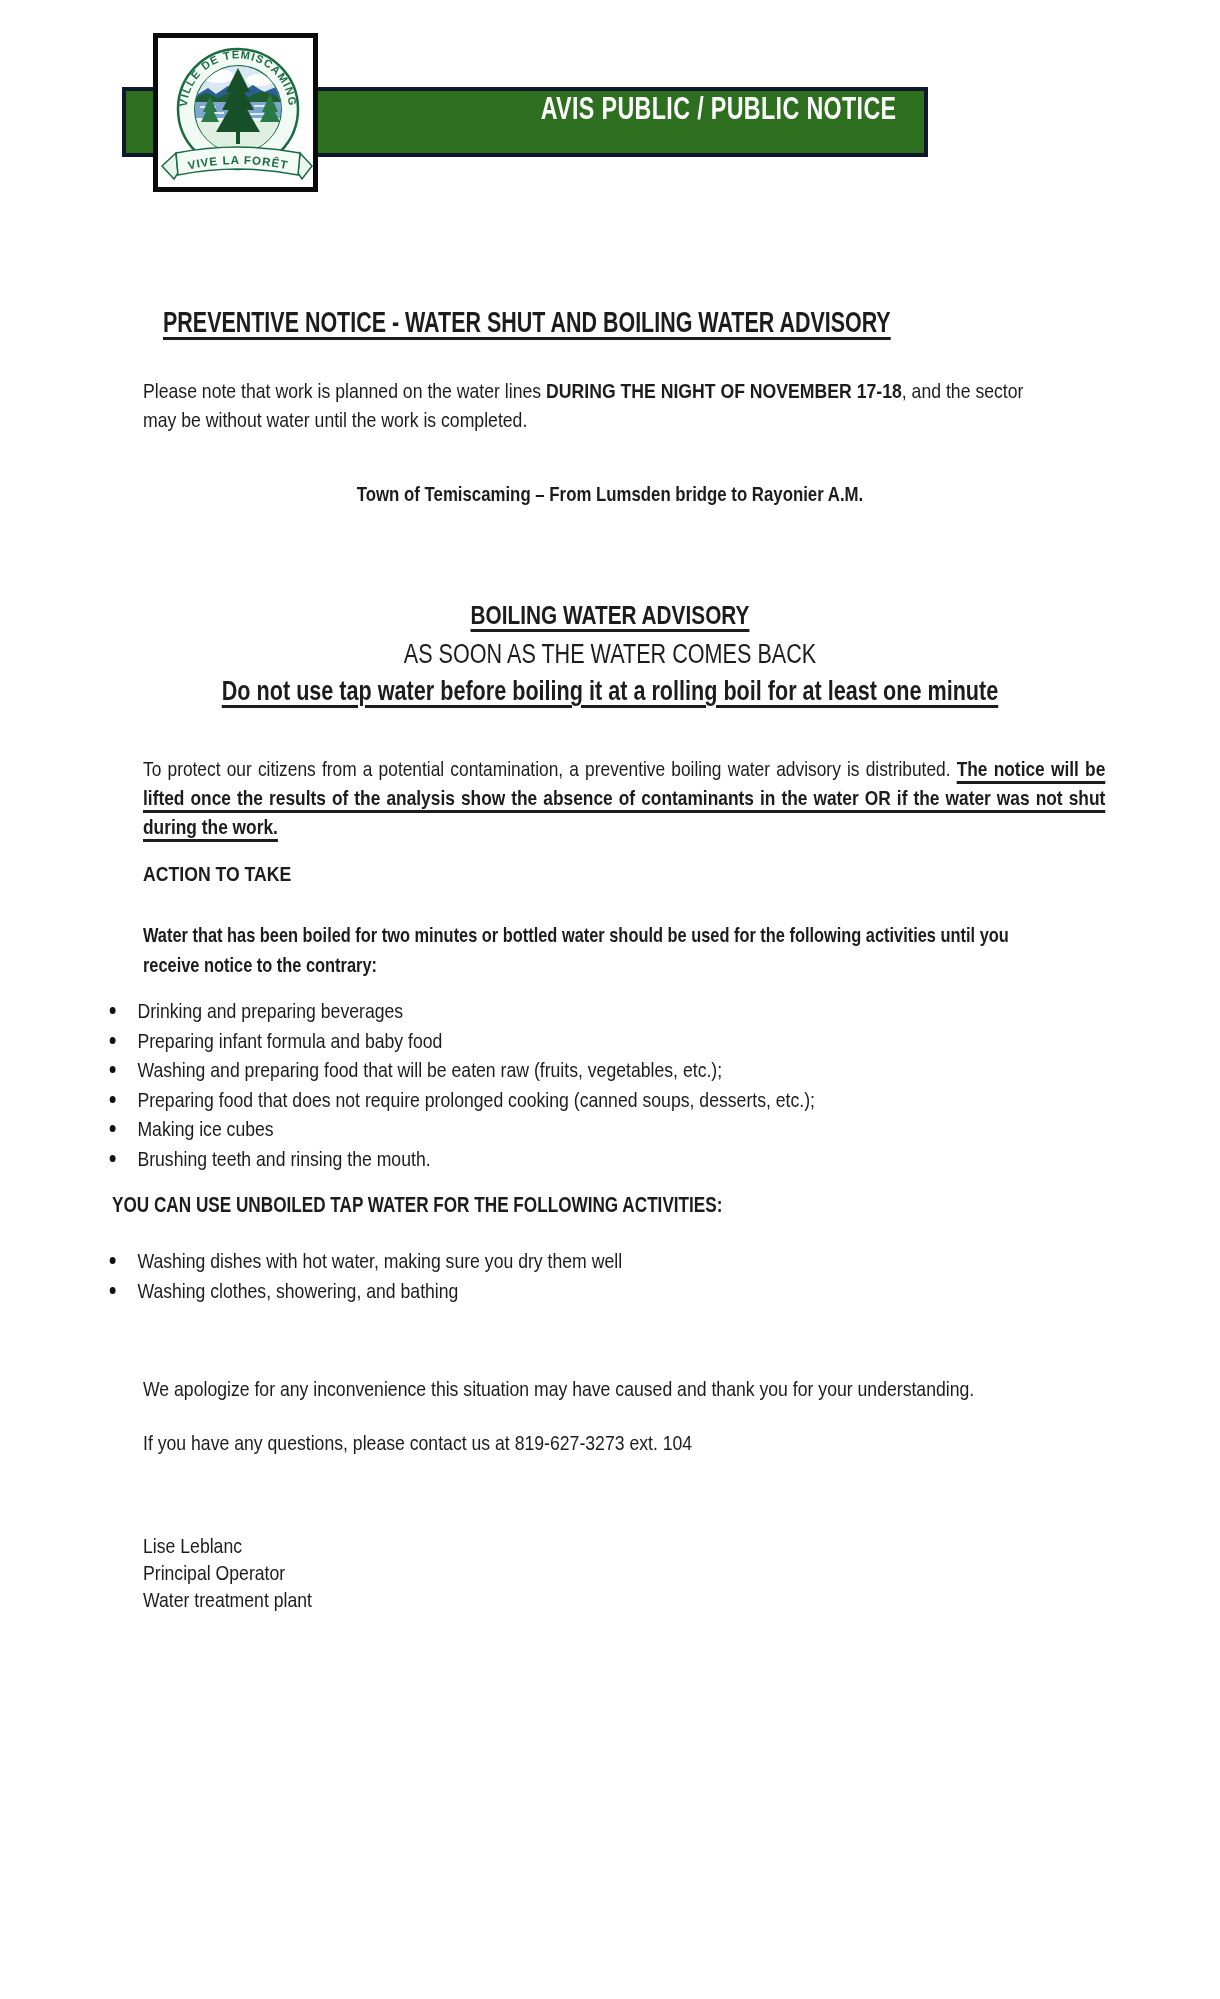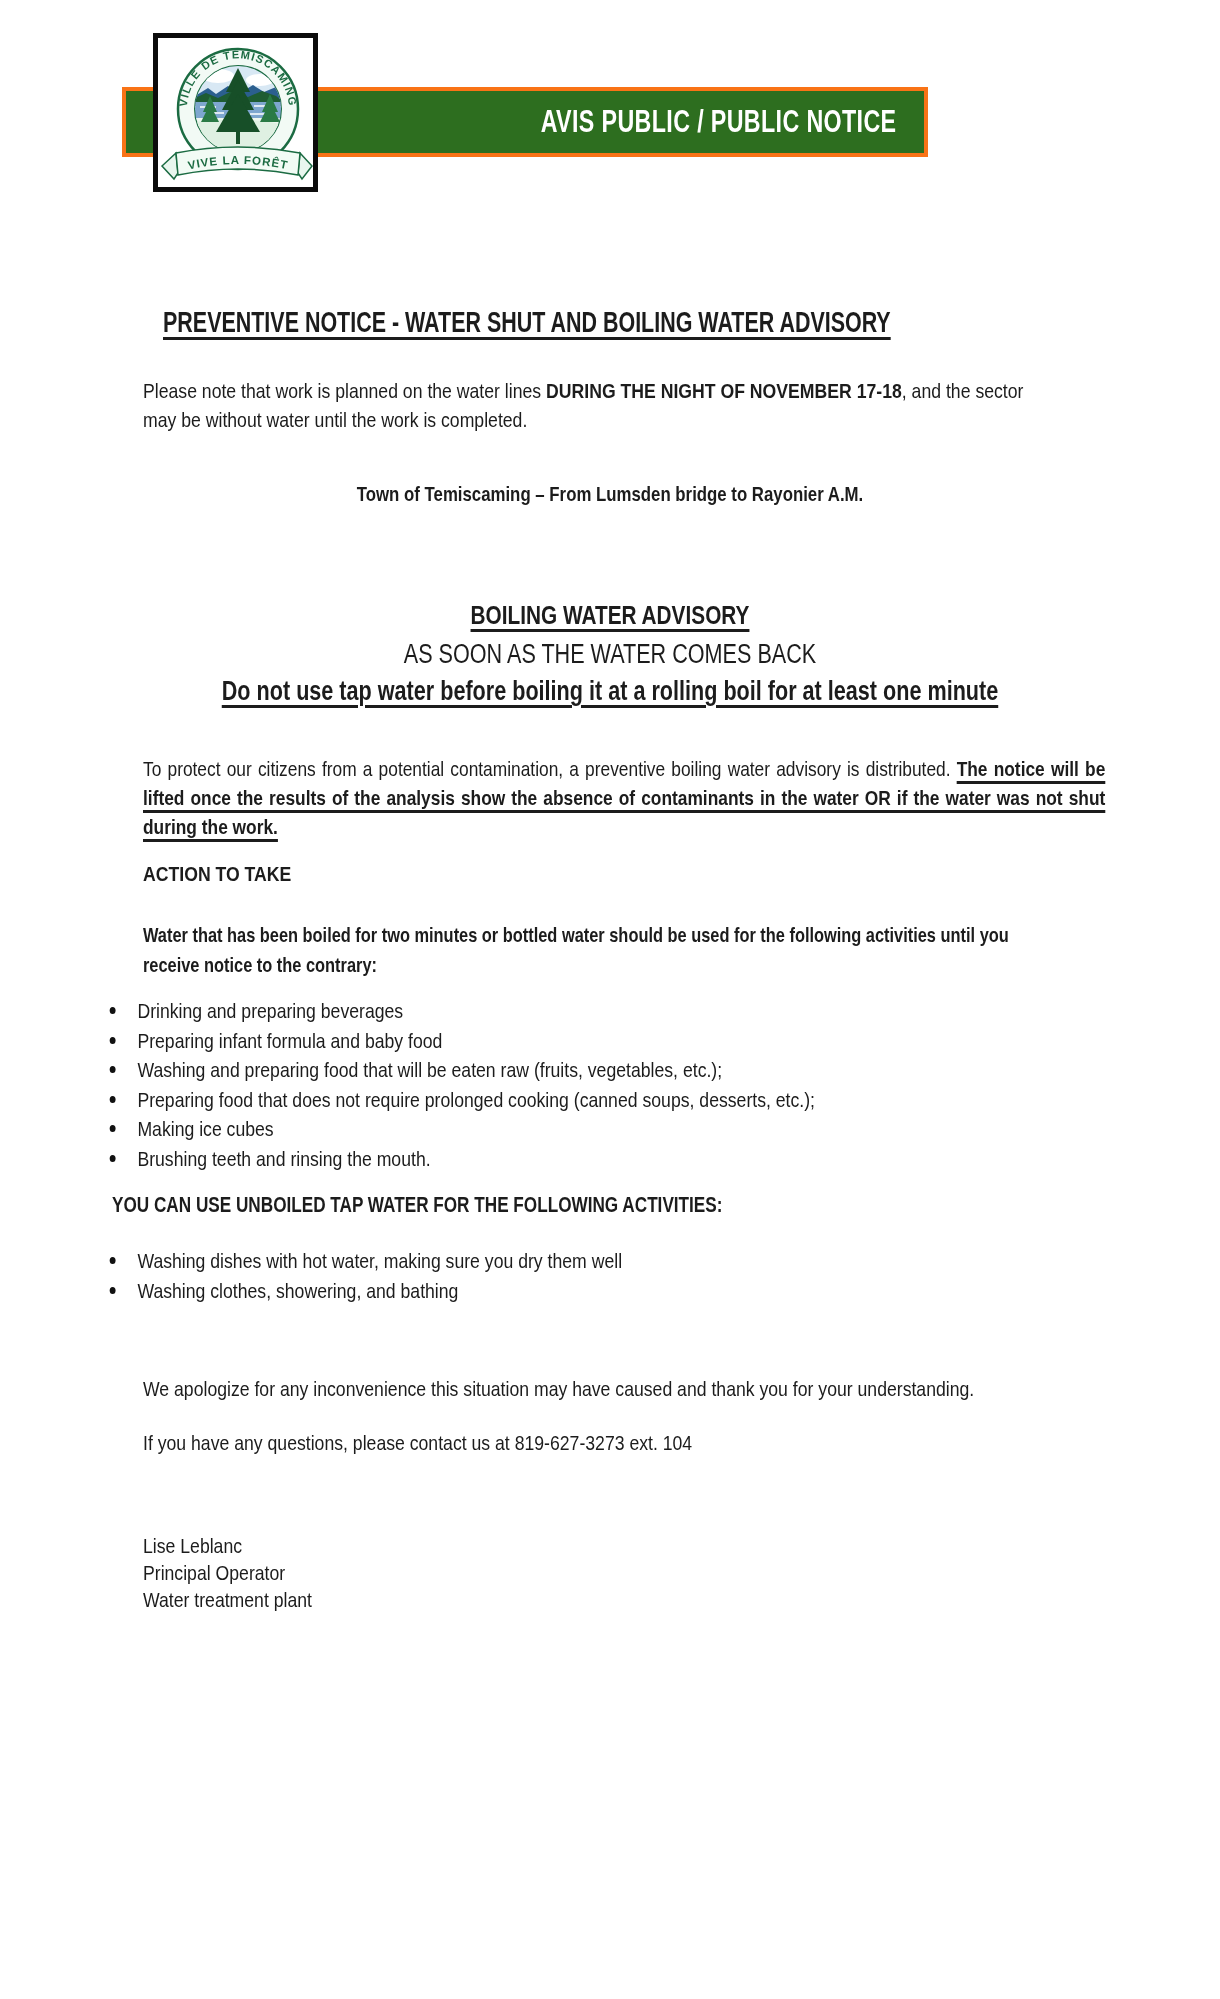--- a/index.html
+++ b/index.html
@@ -6,22 +6,22 @@
   .page {
     position:relative; width:1220px; height:1999px; margin:0 auto;
     background:#ffffff; overflow:hidden;
     font-family:"Liberation Sans","DejaVu Sans",sans-serif; color:#1c1c1c;
   }
   .abs { position:absolute; }
 
   
   .topbar {
     left:122px; top:87px; width:806px; height:70px;
-    background:#2d6e1f; border:4px solid #f97316; box-sizing:border-box;
-    display:flex; align-items:center; justify-content:flex-end;
+    background:#2d6e1f; border:4px solid #0f172a; box-sizing:border-box;
+    display:flex; justify-content:flex-end;
   }
   .topbar-text {
     font-weight:bold; font-size:31px; color:#ffffff; white-space:nowrap;
     padding-right:36px; letter-spacing:.5px;
     transform:scaleX(.75); transform-origin:100% 50%;
   }
   .logo-box {
     left:153px; top:33px; width:165px; height:159px;
     background:#ffffff; border:5px solid #0b0b0b; box-sizing:border-box;
   }

